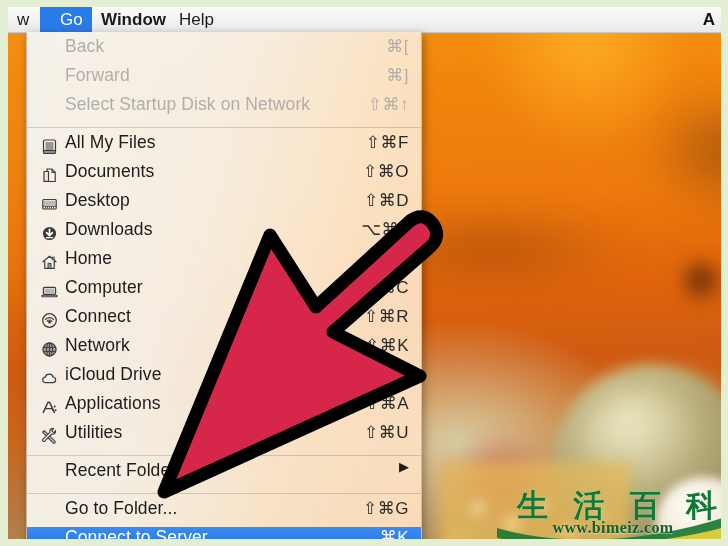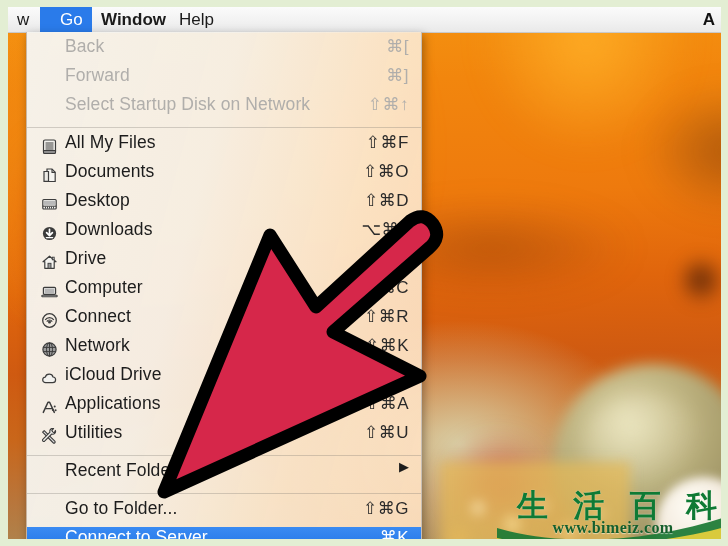--- a/index.html
+++ b/index.html
@@ -237,21 +237,21 @@
       <span class="key">⌥⌘L</span>
     </div>
     <div class="row">
       <span class="ico">
         <svg width="17" height="17" viewBox="0 0 17 17">
             <path d="M8.5 2.2 15 7.6v.1h-1.8v6.6H3.8V7.7H2z" fill="#f4f3ef" stroke="#3c3c3c" stroke-width="1.2" stroke-linejoin="round"></path>
             <rect x="7" y="9.3" width="3" height="5" fill="#9a9a9a" stroke="#3c3c3c" stroke-width=".9"></rect>
             <rect x="11.3" y="3.2" width="1.9" height="2.6" fill="#cfcfcf" stroke="#3c3c3c" stroke-width=".9"></rect>
           </svg>
       </span>
-      <span class="lbl">Drive</span>
+      <span class="lbl">Home</span>
       <span class="key">⇧⌘H</span>
     </div>
     <div class="row">
       <span class="ico">
         <svg width="17" height="17" viewBox="0 0 17 17">
             <rect x="2.4" y="4.4" width="12.2" height="7" rx="1.1" fill="#e3e3e1" stroke="#3c3c3c" stroke-width="1.2"></rect>
             <rect x="3.8" y="5.7" width="9.4" height="4.4" fill="#b6b6b6"></rect>
             <path d="M1.3 12.3h14.4a.8.8 0 0 1 0 1.5H1.3a.8.8 0 0 1 0-1.5z" fill="#f2f1ee" stroke="#3c3c3c" stroke-width="1.1"></path>
           </svg>
       </span>

